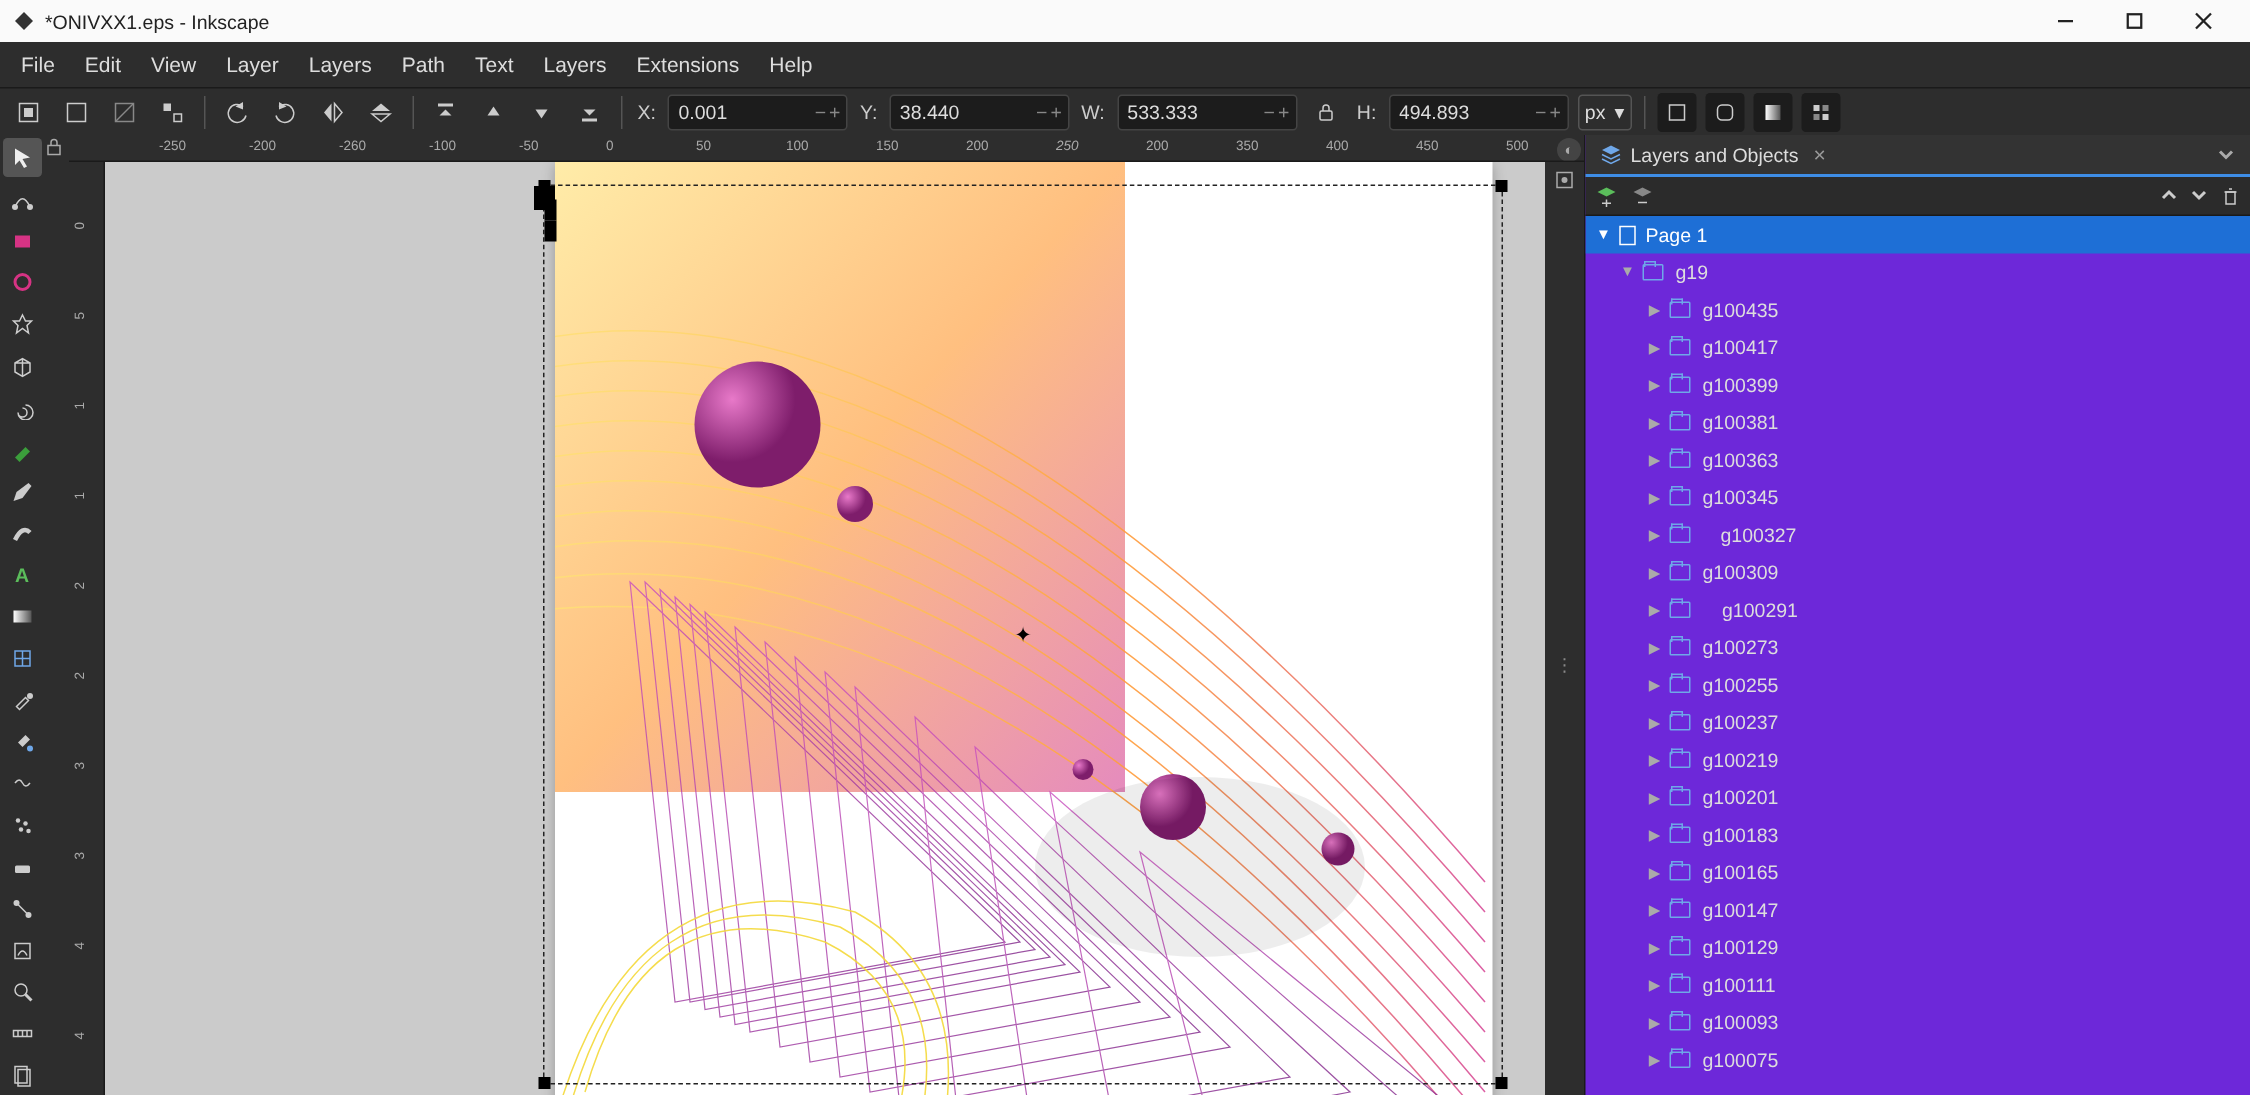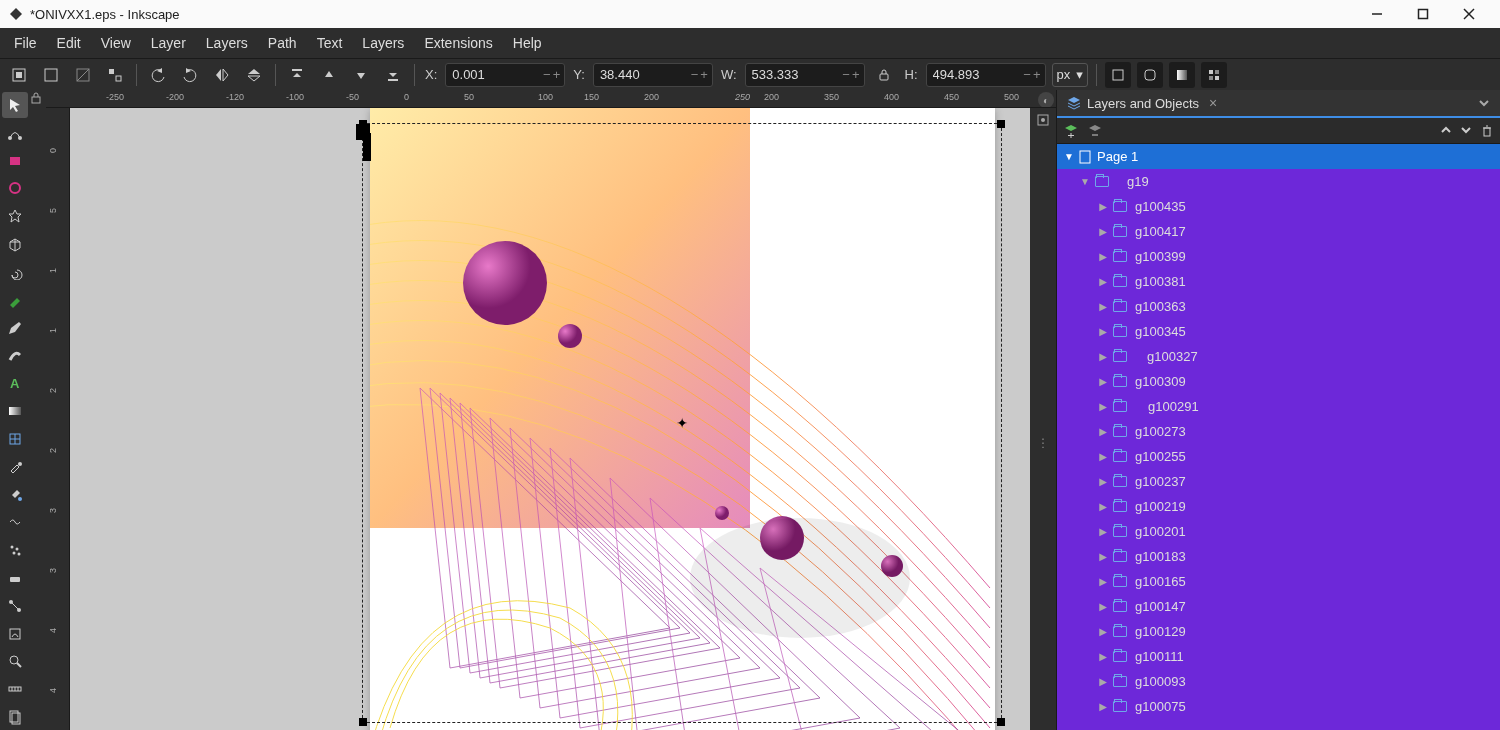--- a/index.html
+++ b/index.html
@@ -388,29 +388,29 @@
           <path d="M4 5 V3 a2 2 0 0 1 4 0 V5" fill="none" stroke="#aaa"></path>
         </svg>
       </span>
   </div>
 
   <div class="rulercol">
     <div class="hruler" id="hruler">
       <span class="cornericon">◐</span>
     <span style="left: 60px;">-250</span>
         <span style="left: 120px;">-200</span>
-        <span style="left: 180px;">-120</span>
+        <span style="left: 180px;">-260</span>
         <span style="left: 240px;">-100</span>
         <span style="left: 300px;">-50</span>
         <span style="left: 358px;">0</span>
         <span style="left: 418px;">50</span>
-        <span style="left: 492px; text-align: center;">100</span>
+        <span style="left: 478px; text-align: center;">100</span>
         <span style="left: 538px;">150</span>
         <span style="left: 598px;">200</span>
-        <span style="left: 689px; font-style: italic;">250</span>
+        <span style="left: 658px; font-style: italic;">250</span>
         <span style="left: 718px;">200</span>
         <span style="left: 778px;">350</span>
         <span style="left: 838px;">400</span>
         <span style="left: 898px;">450</span>
         <span style="left: 958px;">500</span>
         <span style="left: 1018px;">550</span>
       </div>
     <div class="rulerrow">
       <div class="vruler" id="vruler">
           <span style="top: 40px;">0</span>
@@ -575,21 +575,21 @@
         <span class="picon">
             <svg width="12" height="14">
               <rect x="1" y="1" width="10" height="12" fill="none" stroke="#fff"></rect>
             </svg>
           </span>
         <span>Page 1</span>
       </div>
       <div class="treerow" style="padding-left:22px">
         <span class="arrow">▼</span>
         <span class="folder-icon"></span>
-        <span style="margin-left:14px">g19</span>
+        <span style="margin-left:4px">g19</span>
       </div>
 
     <div class="treerow" style="padding-left: 40px;">
           <span class="arrow">▶</span>
           <span class="folder-icon"></span>
           <span style="margin-left:4px">g100435</span>
         </div>
         <div class="treerow" style="padding-left: 40px;">
           <span class="arrow">▶</span>
           <span class="folder-icon"></span>

